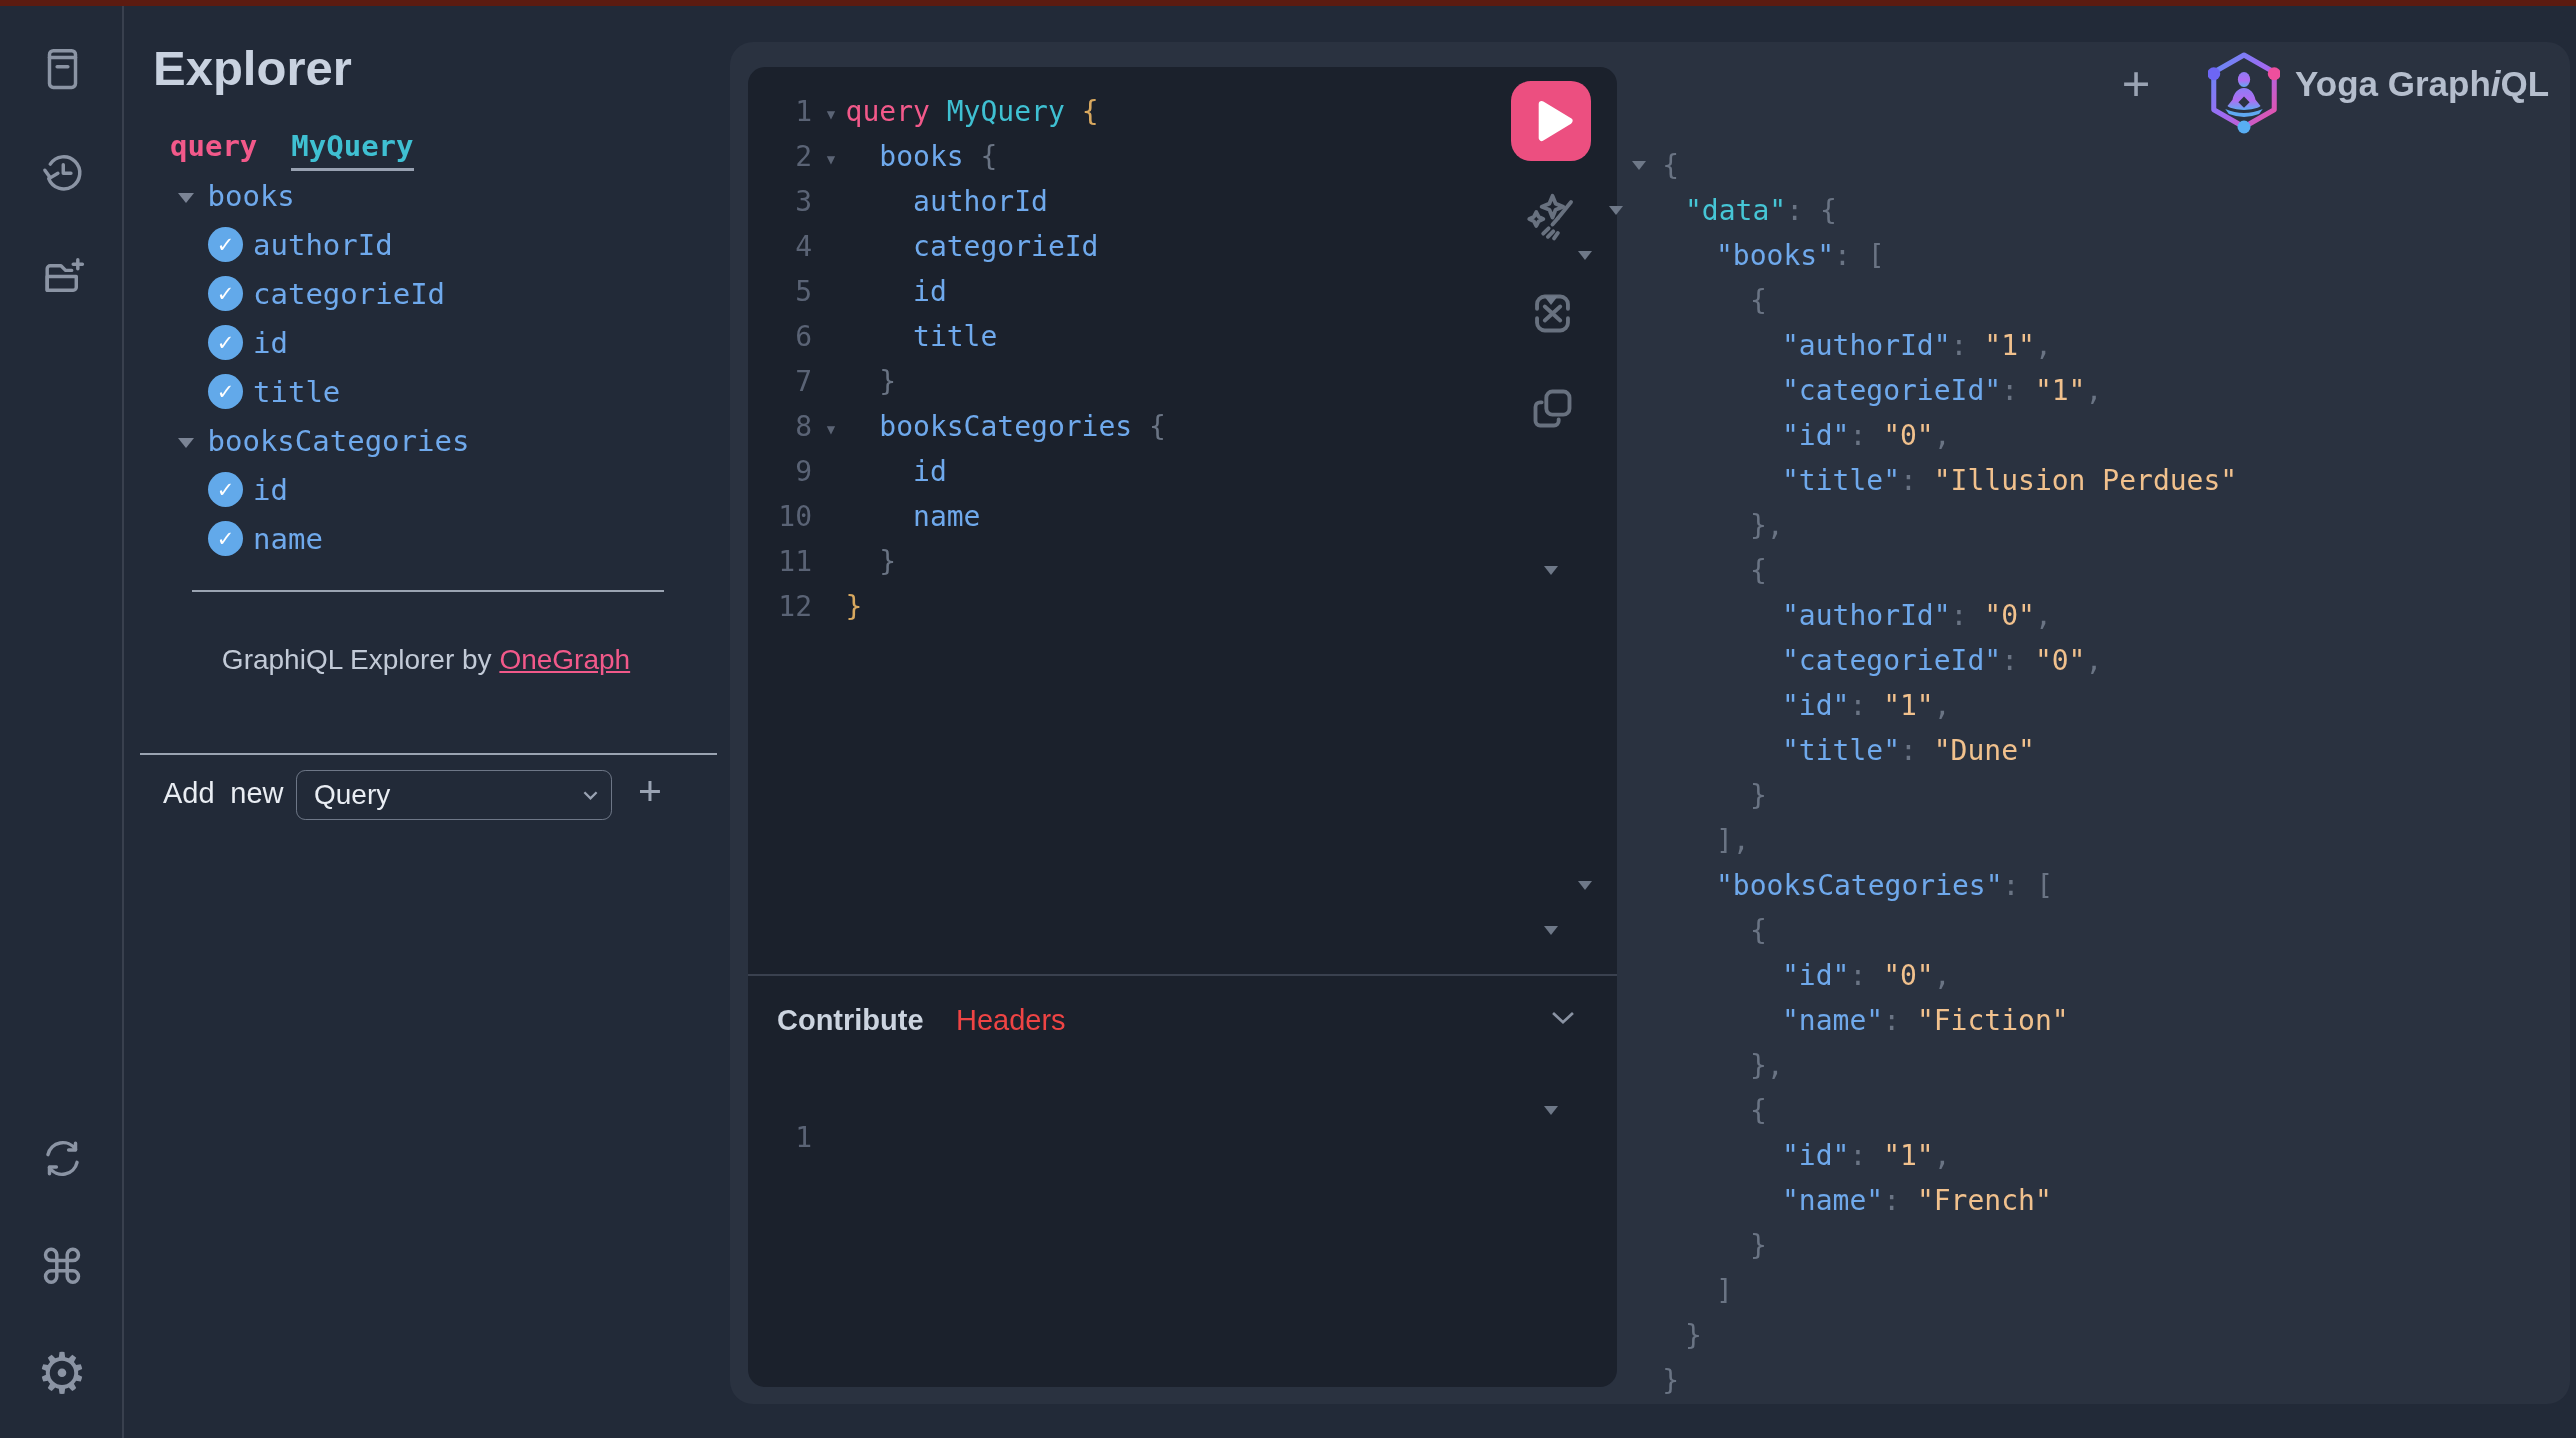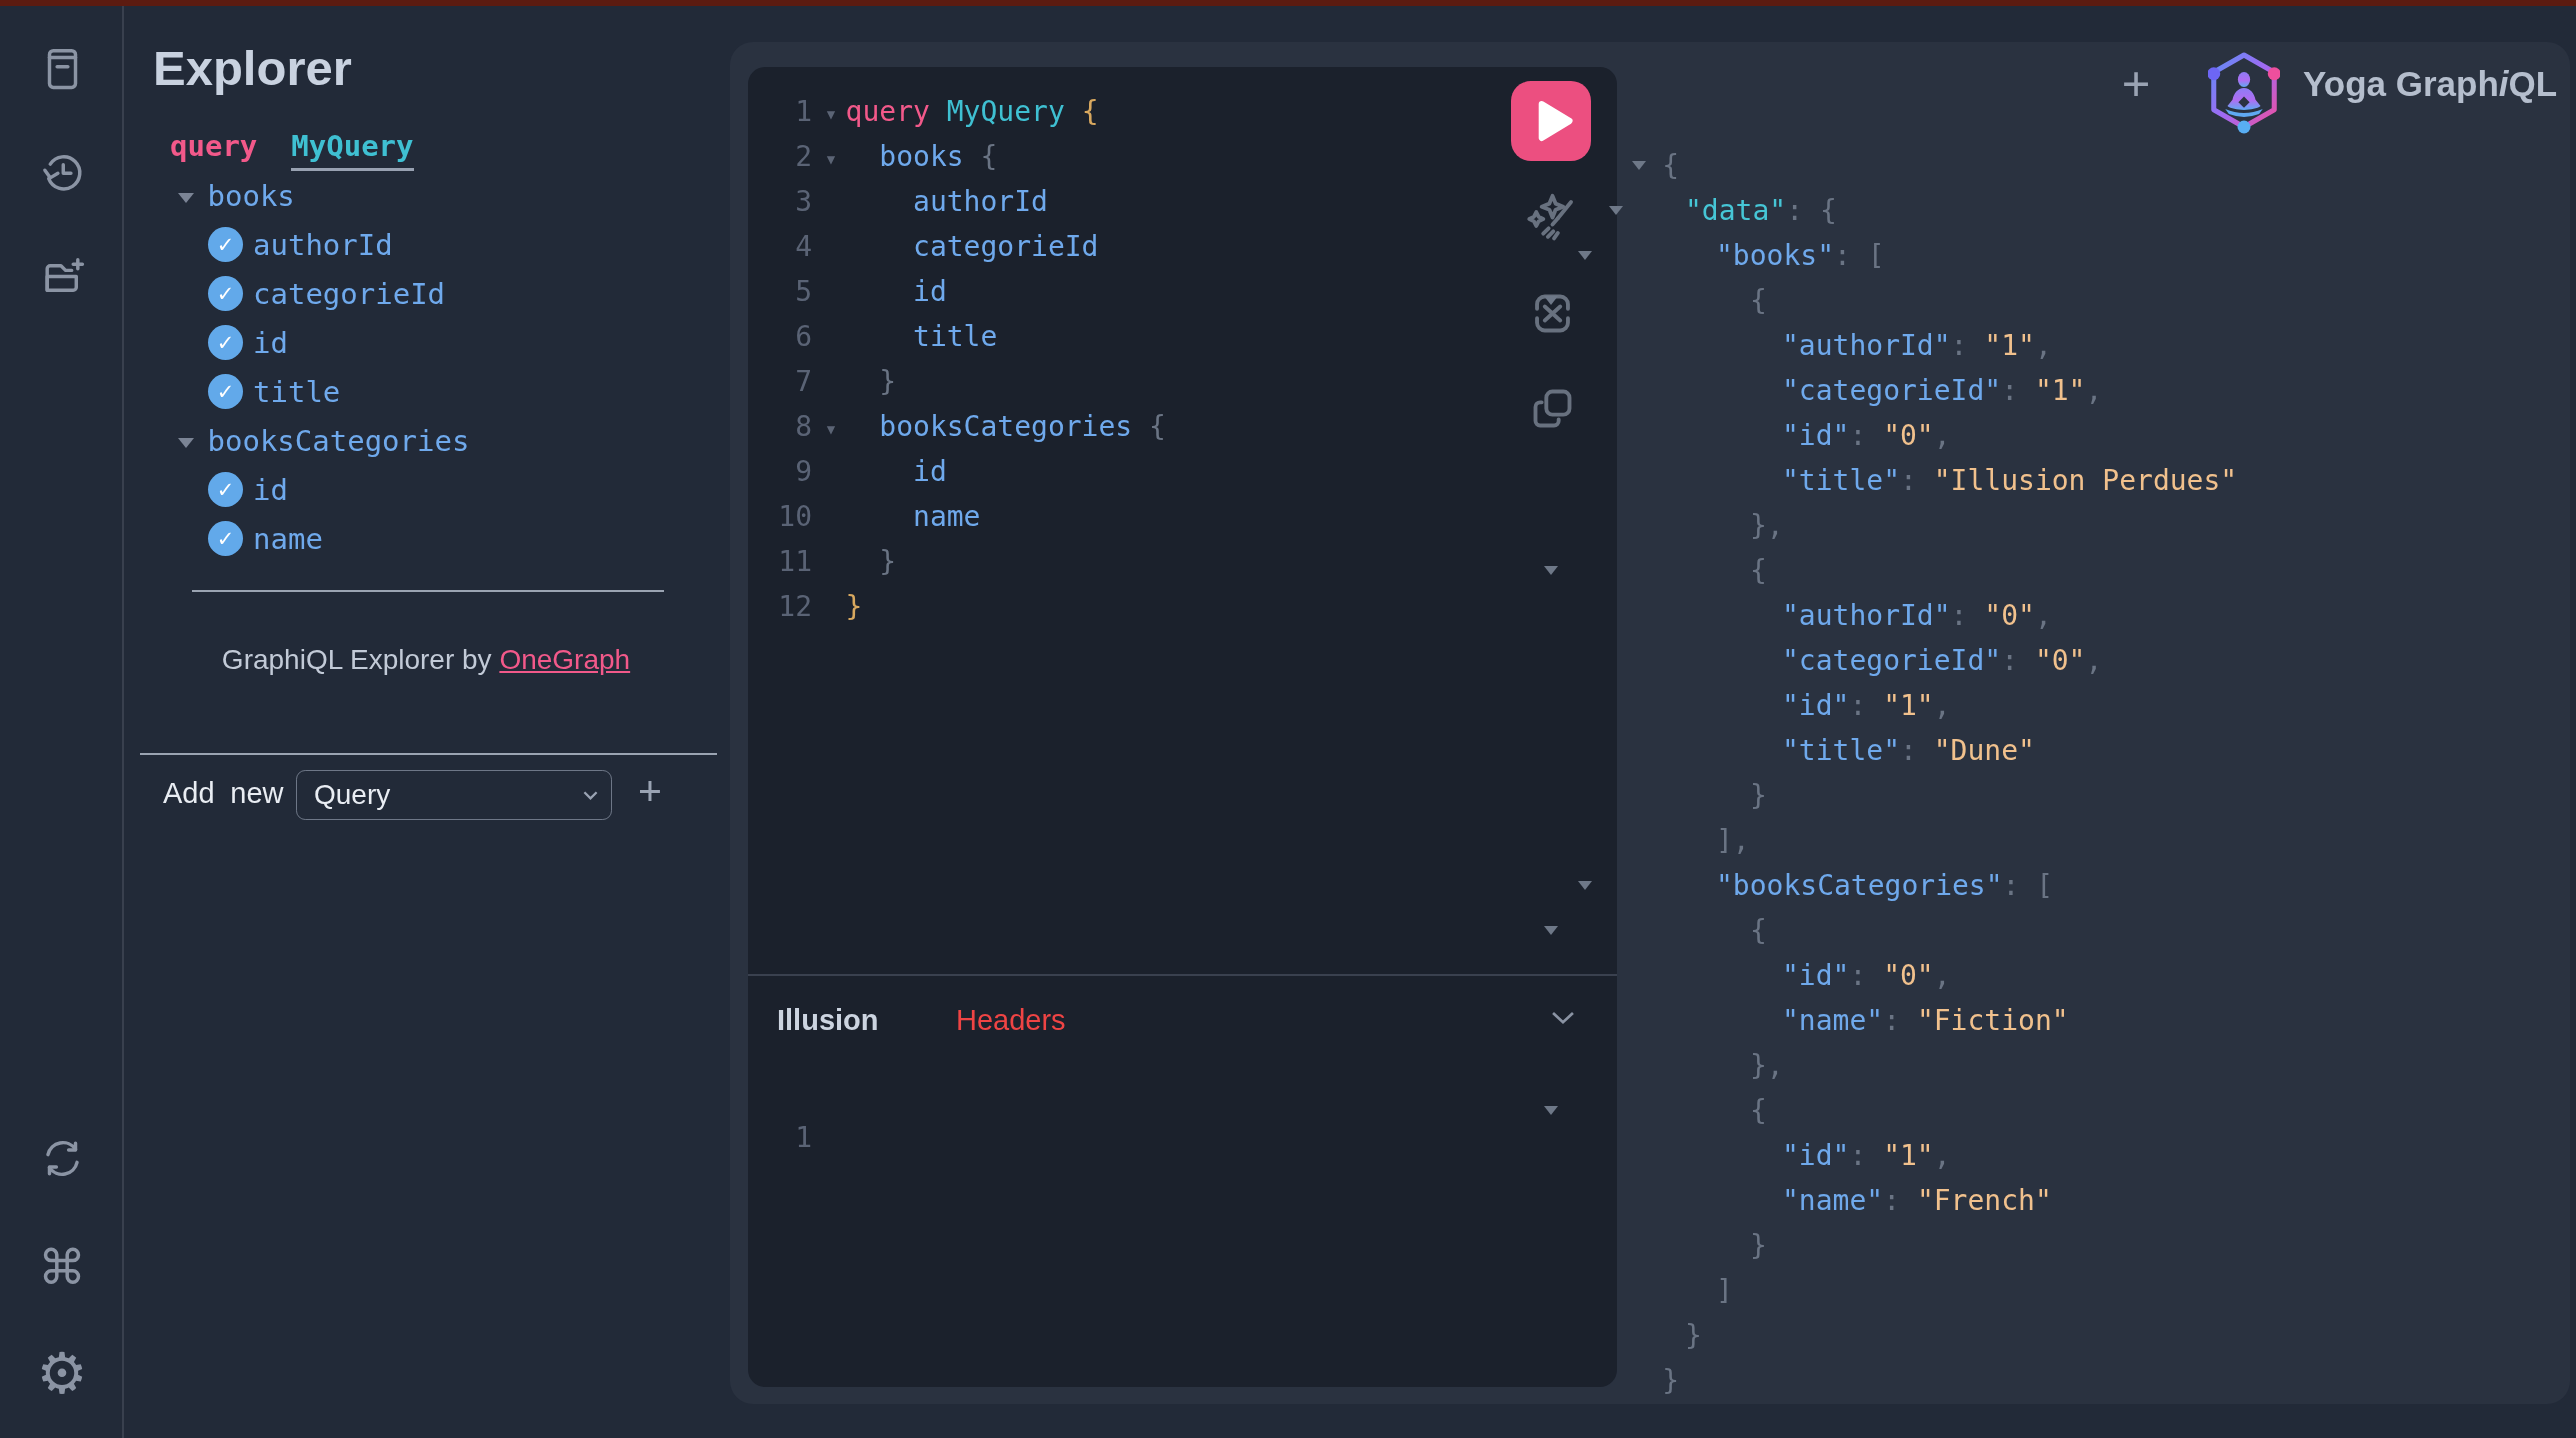--- a/index.html
+++ b/index.html
@@ -65,21 +65,21 @@
   #vars-num{left:751px;top:1121px;width:61px;text-align:right;font-size:28px;}
 
   
   #response{left:1647px;top:143px;font-size:28px;white-space:pre;}
   .res-line{height:45px;line-height:45px;position:relative;font-family:"DejaVu Sans Mono",monospace;}
   .res-tri{position:absolute;left:0;top:17.6px;width:0;height:0;border-left:7px solid transparent;border-right:7px solid transparent;border-top:9.2px solid #6e7888;cursor:pointer;}
 
   
   #tab-add{left:2113px;top:55px;width:46px;font-size:49px;font-weight:200;color:#9aa3b3;text-align:center;cursor:pointer;}
   #logo-icon{left:2208px;top:48px;}
-  #logo-text{left:2295px;top:64px;font-size:35px;font-weight:700;color:#b5becd;margin-left:8px;}
+  #logo-text{left:2295px;top:64px;font-size:35px;font-weight:700;color:#b5becd;}
   #logo-text .it{font-style:italic;}
 </style>
 </head>
 <body>
 
 <div class="abs" id="topline" style="background: rgb(92, 27, 16);"></div>
 
 <div class="abs" id="rail">
   <div class="rail-icon" style="top:34px">
     <svg width="49" height="49" viewBox="0 0 64 64">
@@ -199,21 +199,21 @@
   </svg>
 </div>
 <div class="tool-icon" style="top:383px">
   <svg width="51" height="51" viewBox="0 0 66 66">
     <rect x="25" y="11" width="30" height="30" rx="8"></rect>
     <path d="M19 25 h-2 a6 6 0 0 0 -6 6 v18 a6 6 0 0 0 6 6 h18 a6 6 0 0 0 6 -6 v-2"></path>
   </svg>
 </div>
 
 <div class="abs" id="vars-divider"></div>
-<div class="sec-tab" id="tab-variables">Illusion</div>
+<div class="sec-tab" id="tab-variables">Contribute</div>
 <div class="sec-tab" id="tab-headers">Headers</div>
 <div class="abs" id="sec-chevron">
   <svg width="26" height="15.3" viewBox="0 0 34 20">
       <polyline points="4,4 17,16 30,4"></polyline>
     </svg>
 </div>
 <div class="abs mono" id="vars-num" style="color: rgb(90, 99, 117);">1</div>
 
 <div class="abs" id="response"><div class="res-line" style="padding-left: 15.3px;"><span class="res-tri" style="left: 0px; margin-left: -15.3px;"></span><span><span style="color: rgb(106, 116, 132);">{</span></span></div><div class="res-line" style="padding-left: 38px;"><span class="res-tri" style="left: 0px; margin-left: -38px;"></span><span><span style="color: rgb(70, 198, 214);">"data"</span><span style="color: rgb(106, 116, 132);">: </span><span style="color: rgb(106, 116, 132);">{</span></span></div><div class="res-line" style="padding-left: 69px;"><span class="res-tri" style="left: 0px; margin-left: -69px;"></span><span><span style="color: rgb(111, 169, 236);">"books"</span><span style="color: rgb(106, 116, 132);">: </span><span style="color: rgb(106, 116, 132);">[</span></span></div><div class="res-line" style="padding-left: 103px;"><span class="res-tri" style="left: 0px; margin-left: -103px;"></span><span><span style="color: rgb(106, 116, 132);">{</span></span></div><div class="res-line" style="padding-left: 135px;"><span><span style="color: rgb(111, 169, 236);">"authorId"</span><span style="color: rgb(106, 116, 132);">: </span><span style="color: rgb(241, 193, 141);">"1"</span><span style="color: rgb(106, 116, 132);">,</span></span></div><div class="res-line" style="padding-left: 135px;"><span><span style="color: rgb(111, 169, 236);">"categorieId"</span><span style="color: rgb(106, 116, 132);">: </span><span style="color: rgb(241, 193, 141);">"1"</span><span style="color: rgb(106, 116, 132);">,</span></span></div><div class="res-line" style="padding-left: 135px;"><span><span style="color: rgb(111, 169, 236);">"id"</span><span style="color: rgb(106, 116, 132);">: </span><span style="color: rgb(241, 193, 141);">"0"</span><span style="color: rgb(106, 116, 132);">,</span></span></div><div class="res-line" style="padding-left: 135px;"><span><span style="color: rgb(111, 169, 236);">"title"</span><span style="color: rgb(106, 116, 132);">: </span><span style="color: rgb(241, 193, 141);">"Illusion Perdues"</span></span></div><div class="res-line" style="padding-left: 103px;"><span><span style="color: rgb(106, 116, 132);">},</span></span></div><div class="res-line" style="padding-left: 103px;"><span class="res-tri" style="left: 0px; margin-left: -103px;"></span><span><span style="color: rgb(106, 116, 132);">{</span></span></div><div class="res-line" style="padding-left: 135px;"><span><span style="color: rgb(111, 169, 236);">"authorId"</span><span style="color: rgb(106, 116, 132);">: </span><span style="color: rgb(241, 193, 141);">"0"</span><span style="color: rgb(106, 116, 132);">,</span></span></div><div class="res-line" style="padding-left: 135px;"><span><span style="color: rgb(111, 169, 236);">"categorieId"</span><span style="color: rgb(106, 116, 132);">: </span><span style="color: rgb(241, 193, 141);">"0"</span><span style="color: rgb(106, 116, 132);">,</span></span></div><div class="res-line" style="padding-left: 135px;"><span><span style="color: rgb(111, 169, 236);">"id"</span><span style="color: rgb(106, 116, 132);">: </span><span style="color: rgb(241, 193, 141);">"1"</span><span style="color: rgb(106, 116, 132);">,</span></span></div><div class="res-line" style="padding-left: 135px;"><span><span style="color: rgb(111, 169, 236);">"title"</span><span style="color: rgb(106, 116, 132);">: </span><span style="color: rgb(241, 193, 141);">"Dune"</span></span></div><div class="res-line" style="padding-left: 103px;"><span><span style="color: rgb(106, 116, 132);">}</span></span></div><div class="res-line" style="padding-left: 69px;"><span><span style="color: rgb(106, 116, 132);">],</span></span></div><div class="res-line" style="padding-left: 69px;"><span class="res-tri" style="left: 0px; margin-left: -69px;"></span><span><span style="color: rgb(111, 169, 236);">"booksCategories"</span><span style="color: rgb(106, 116, 132);">: </span><span style="color: rgb(106, 116, 132);">[</span></span></div><div class="res-line" style="padding-left: 103px;"><span class="res-tri" style="left: 0px; margin-left: -103px;"></span><span><span style="color: rgb(106, 116, 132);">{</span></span></div><div class="res-line" style="padding-left: 135px;"><span><span style="color: rgb(111, 169, 236);">"id"</span><span style="color: rgb(106, 116, 132);">: </span><span style="color: rgb(241, 193, 141);">"0"</span><span style="color: rgb(106, 116, 132);">,</span></span></div><div class="res-line" style="padding-left: 135px;"><span><span style="color: rgb(111, 169, 236);">"name"</span><span style="color: rgb(106, 116, 132);">: </span><span style="color: rgb(241, 193, 141);">"Fiction"</span></span></div><div class="res-line" style="padding-left: 103px;"><span><span style="color: rgb(106, 116, 132);">},</span></span></div><div class="res-line" style="padding-left: 103px;"><span class="res-tri" style="left: 0px; margin-left: -103px;"></span><span><span style="color: rgb(106, 116, 132);">{</span></span></div><div class="res-line" style="padding-left: 135px;"><span><span style="color: rgb(111, 169, 236);">"id"</span><span style="color: rgb(106, 116, 132);">: </span><span style="color: rgb(241, 193, 141);">"1"</span><span style="color: rgb(106, 116, 132);">,</span></span></div><div class="res-line" style="padding-left: 135px;"><span><span style="color: rgb(111, 169, 236);">"name"</span><span style="color: rgb(106, 116, 132);">: </span><span style="color: rgb(241, 193, 141);">"French"</span></span></div><div class="res-line" style="padding-left: 103px;"><span><span style="color: rgb(106, 116, 132);">}</span></span></div><div class="res-line" style="padding-left: 69px;"><span><span style="color: rgb(106, 116, 132);">]</span></span></div><div class="res-line" style="padding-left: 38px;"><span><span style="color: rgb(106, 116, 132);">}</span></span></div><div class="res-line" style="padding-left: 15.3px;"><span><span style="color: rgb(106, 116, 132);">}</span></span></div></div>
 

